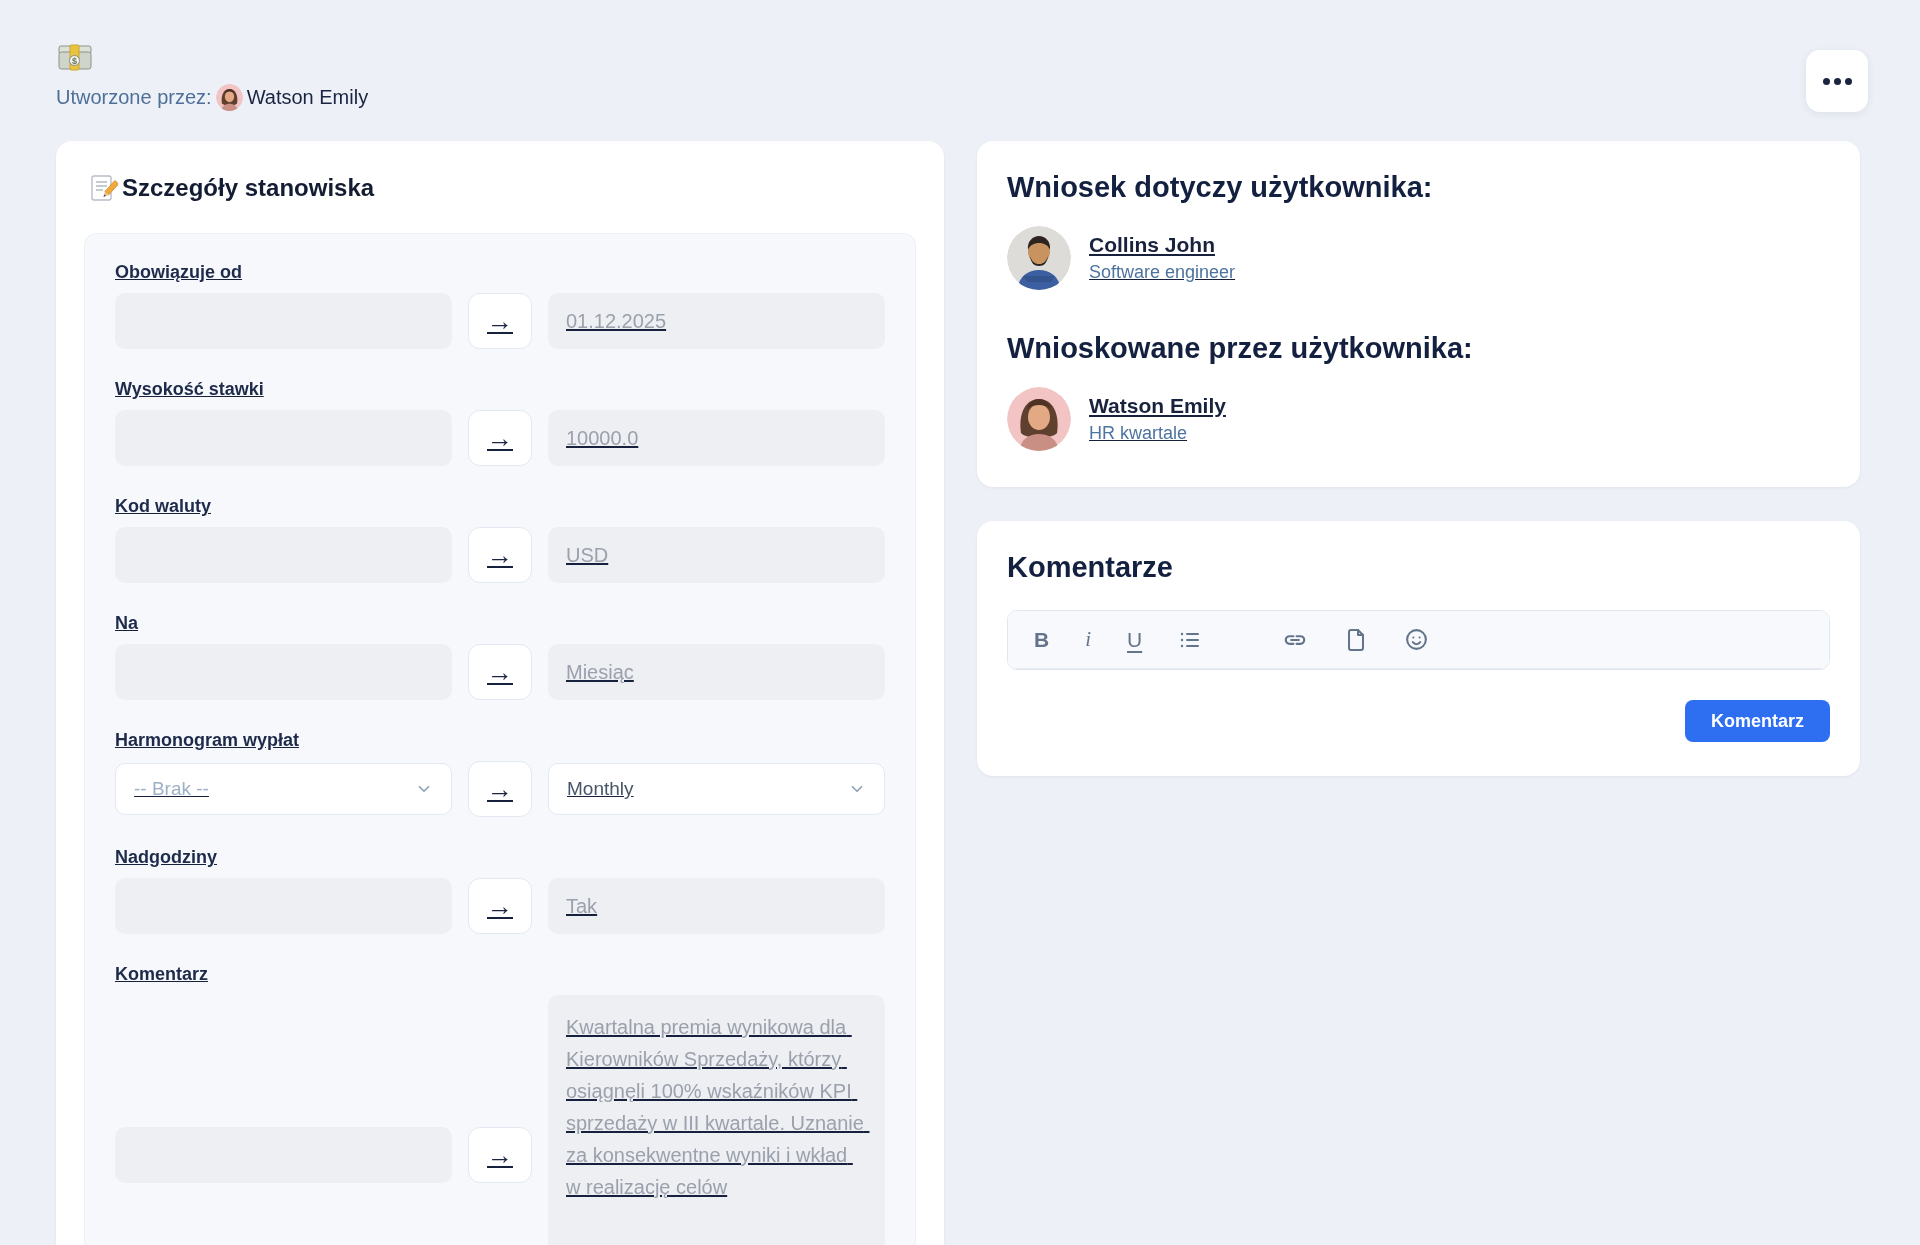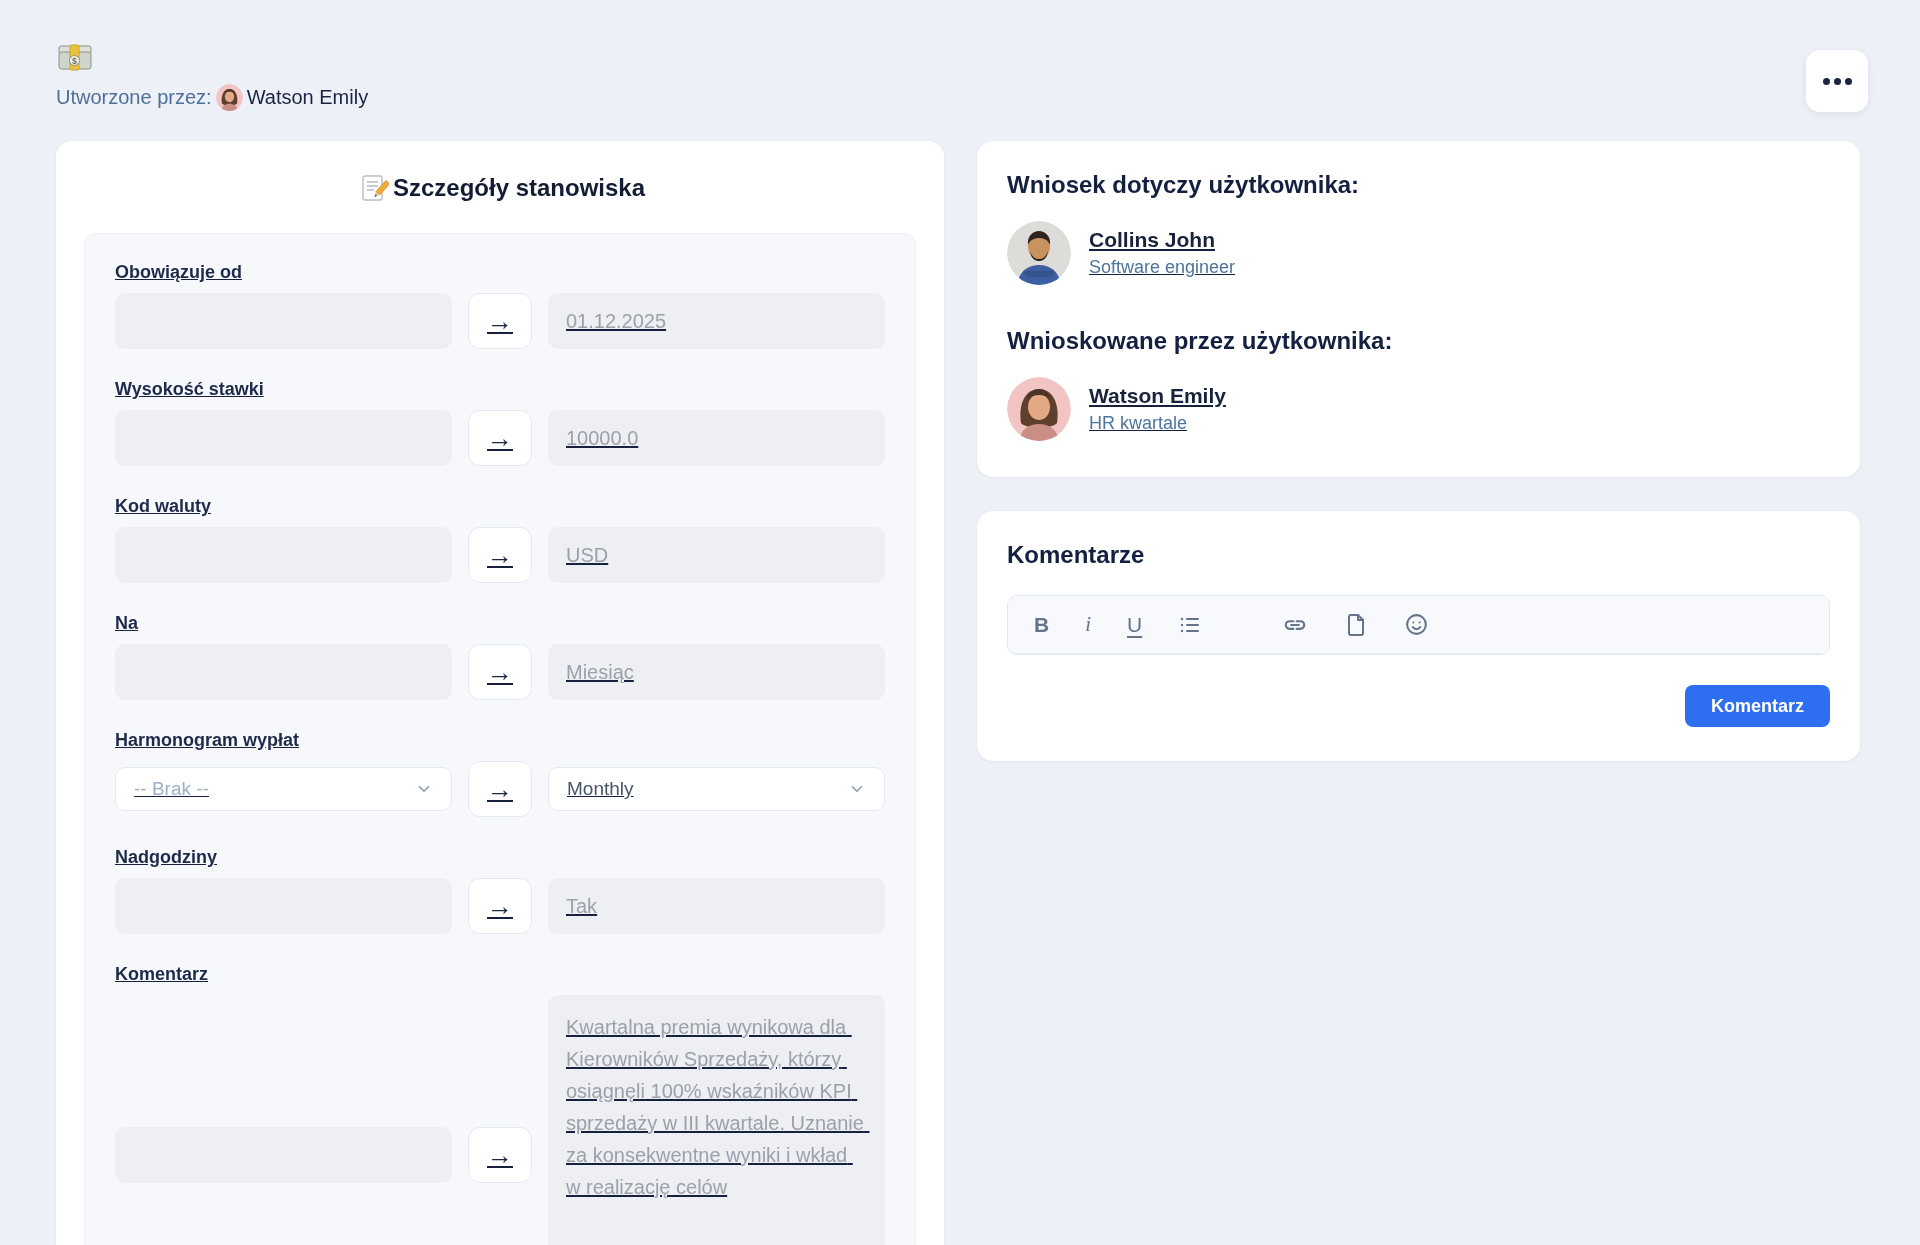--- a/index.html
+++ b/index.html
@@ -26,53 +26,53 @@
   .more-btn i { width:7px; height:7px; border-radius:50%; background:#1b2440; display:block; }
   
   .main { display:flex; gap:33px; padding:0 60px 0 56px; margin-top:30px; align-items:flex-start; }
   .card {
     background:#ffffff; border-radius:16px;
     box-shadow:0 1px 3px rgba(16,24,40,.06);
   }
   .left-card { width:888px; flex:none; padding:32px 28px 30px; }
   .right-col { flex:1; display:flex; flex-direction:column; gap:34px; }
   
-  .card-header { display:flex; align-items:center; gap:4px; padding-left:4px;justify-content:center; }
+  .card-header { display:flex; align-items:center; gap:4px; padding-left:4px; }
   .card-header h2 { font-size:24px; font-weight:700; color:#131c33; }
   .panel {
     margin-top:30px; background:#f6f8fb; border:1px solid #eef1f6;
     border-radius:12px; padding:28px 30px 30px;
   }
   .field { margin-bottom:30px;text-decoration:underline; }
   .field:last-child { margin-bottom:0; }
   .field-label { display:block; font-size:18px; font-weight:600; color:#1d2a4a; margin-bottom:10px; }
   .frow { display:flex; gap:16px; align-items:center; }
   .txt-input {
     flex:1; height:56px; background:#edeff3; border:none; border-radius:10px;
     font-family:"Liberation Sans", sans-serif; font-size:20px; color:#1f2937; padding:0 18px; outline:none;
   }
   .txt-input::placeholder, .big-textarea::placeholder { color:#9ba1ac; opacity:1; }
   .arrow-btn {
     flex:0 0 64px; height:56px; background:#ffffff; border:1px solid #e3e9f2; border-radius:12px;
     display:flex; align-items:center; justify-content:center; font-size:26px; color:#1b2440; cursor:pointer;
   }
   .select-box {
-    flex:1; height:44px; background:#ffffff; border:1px solid #e2e9f2; border-radius:10px;
+    flex:1; height:52px; background:#ffffff; border:1px solid #e2e9f2; border-radius:10px;
     display:flex; align-items:center; justify-content:space-between; padding:0 18px; font-size:19px; cursor:pointer;
   }
   .select-box .chev { flex:none; }
   .sel-muted { color:#9db0c6; }
   .sel-value { color:#475569; }
   .big-textarea {
     flex:1; height:320px; background:#edeff3; border:none; border-radius:10px; resize:none; outline:none;
     font-family:"Liberation Sans", sans-serif; font-size:20px; line-height:32px; color:#1f2937; padding:16px 18px;
   }
   
   .req-card { padding:30px 30px 36px; }
-  .r-heading { font-size:24px; font-weight:700; color:#14203f; }
+  .r-heading { font-size:29px; font-weight:700; color:#14203f; }
   .r-heading.second { margin-top:42px; }
   .user-row { margin-top:22px; display:flex; align-items:center; gap:18px;text-decoration:underline; }
   .avatar { width:64px; height:64px; border-radius:50%; overflow:hidden; flex:none; }
   .u-name { font-size:21px; font-weight:700; color:#18223d; }
   .u-role { font-size:18px; color:#4d739e; margin-top:5px; }
   
   .comments-card { padding:30px 30px 34px; }
   .editor { margin-top:26px; border:1px solid #e1e7f0; border-radius:10px; overflow:hidden; background:#fff; }
   .toolbar {
     background:#f7f9fc; border-bottom:1px solid #e7ecf3; height:58px;

